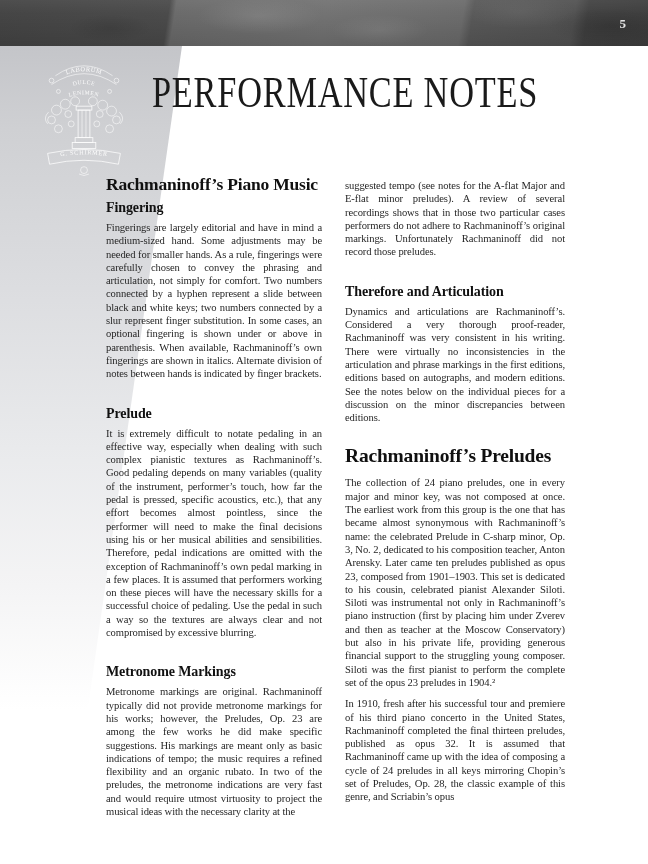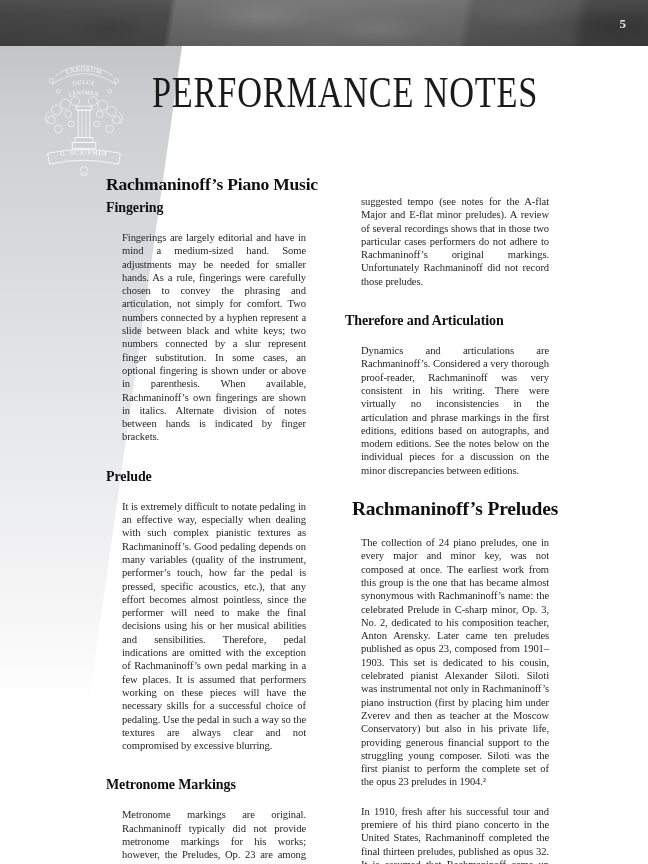--- a/index.html
+++ b/index.html
@@ -51,24 +51,24 @@
 
   
   .col{
     position:absolute;text-align:justify;color:#262626;
     font-size:10.6px;line-height:13.3px;letter-spacing:-0.1px;
   }
   .col-left{left:106px;top:174px;width:216px;}
   .col-right{left:345px;top:179px;width:220px;}
 
   .head-lg{font-size:17.5px;line-height:20px;margin:0 0 7px;color:#101010;text-align:left;letter-spacing:-0.2px;font-weight:bold;}
-  .head-xl{font-size:19.5px;line-height:22px;margin:21px 0 9px;color:#101010;text-align:center;letter-spacing:-0.2px;font-weight:bold;}
+  .head-xl{font-size:19.5px;line-height:22px;margin:21px 0 9px;color:#101010;text-align:left;letter-spacing:-0.2px;font-weight:bold;}
   .head-sm{font-size:14px;line-height:14px;margin:26px 0 6px;color:#101010;text-align:left;font-weight:bold;}
   .head-sm.first{margin-top:2px;}
-  .col p{margin:16px;}
+  .col p{margin:0;}
   .col p.para-gap{margin-top:8px;}
 </style>
 </head>
 <body>
 
 <div class="page">
 
   <div class="top-band">
     <span class="page-number">5</span>
   </div>

